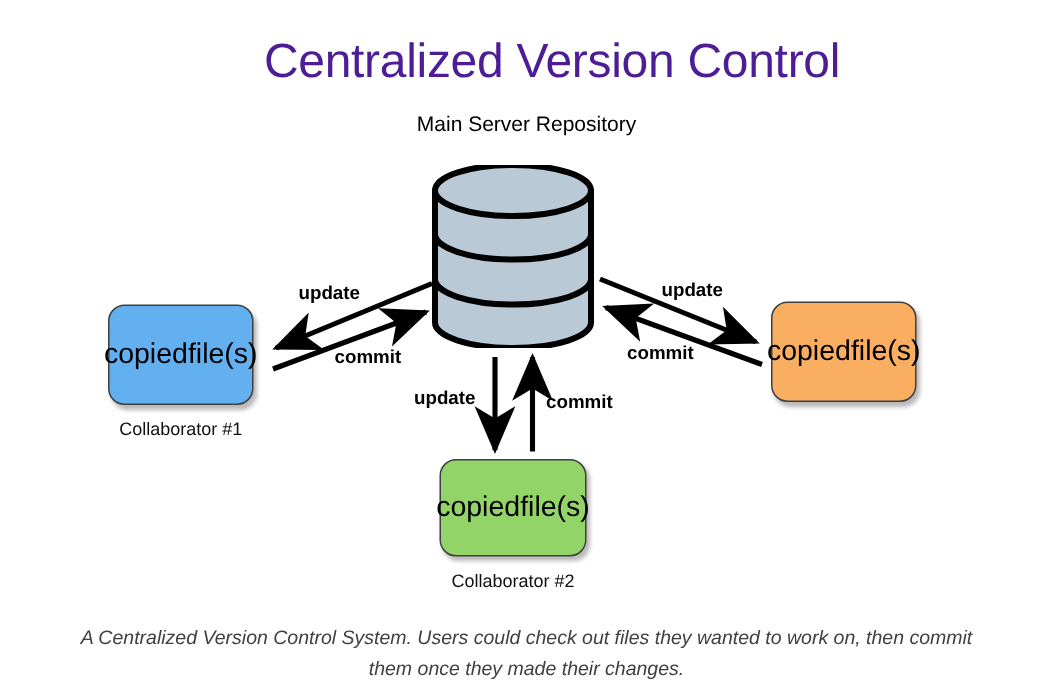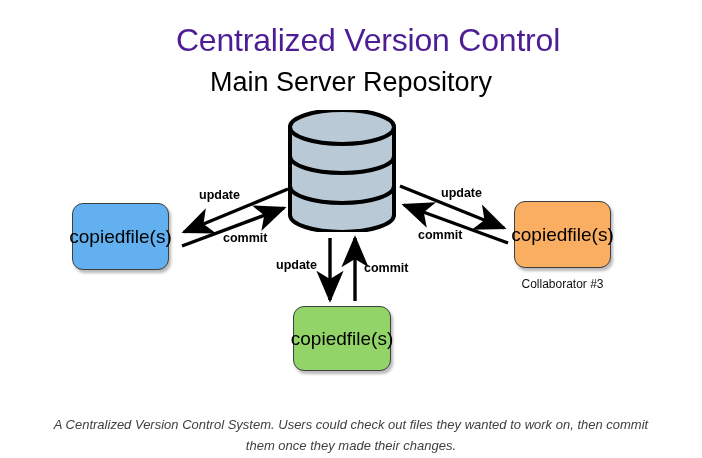--- a/index.html
+++ b/index.html
@@ -33,21 +33,21 @@
     color: #4c1d95;
     line-height: 38px;
     margin-left: 17px;
   }
   .subtitle {
     position: absolute;
     left: 0;
     top: 70px;
     width: 702px;
     text-align: center;
-    font-size: 27px;
+    font-size: 14px;
     font-weight: 400;
     color: #000000;
     line-height: 25px;
   }
 
   
   #server-cylinder {
     position: absolute;
     left: 286px;
     top: 110px;
@@ -177,32 +177,33 @@
   <div class="edge-label" id="label-right-update">update</div>
   <div class="edge-label" id="label-right-commit">commit</div>
   <div class="edge-label" id="label-bottom-update">update</div>
   <div class="edge-label" id="label-bottom-commit">commit</div>
 
   <div class="node" id="node-1">
     <div class="node-box">
       <span class="l1">copied</span>
       <span class="l2">file(s)</span>
     </div>
+    <div class="node-caption">Collaborator #1</div>
   </div>
 
   <div class="node" id="node-2">
     <div class="node-box">
       <span class="l1">copied</span>
       <span class="l2">file(s)</span>
     </div>
+    <div class="node-caption">Collaborator #2</div>
   </div>
 
   <div class="node" id="node-3">
     <div class="node-box">
       <span class="l1">copied</span>
       <span class="l2">file(s)</span>
     </div>
-    <div class="node-caption">Collaborator #3</div>
   </div>
 
   <div class="caption">A Centralized Version Control System. Users could check out files they wanted to work on, then commit them once they made their changes.</div>
 
 </div>
 
 </body></html>

